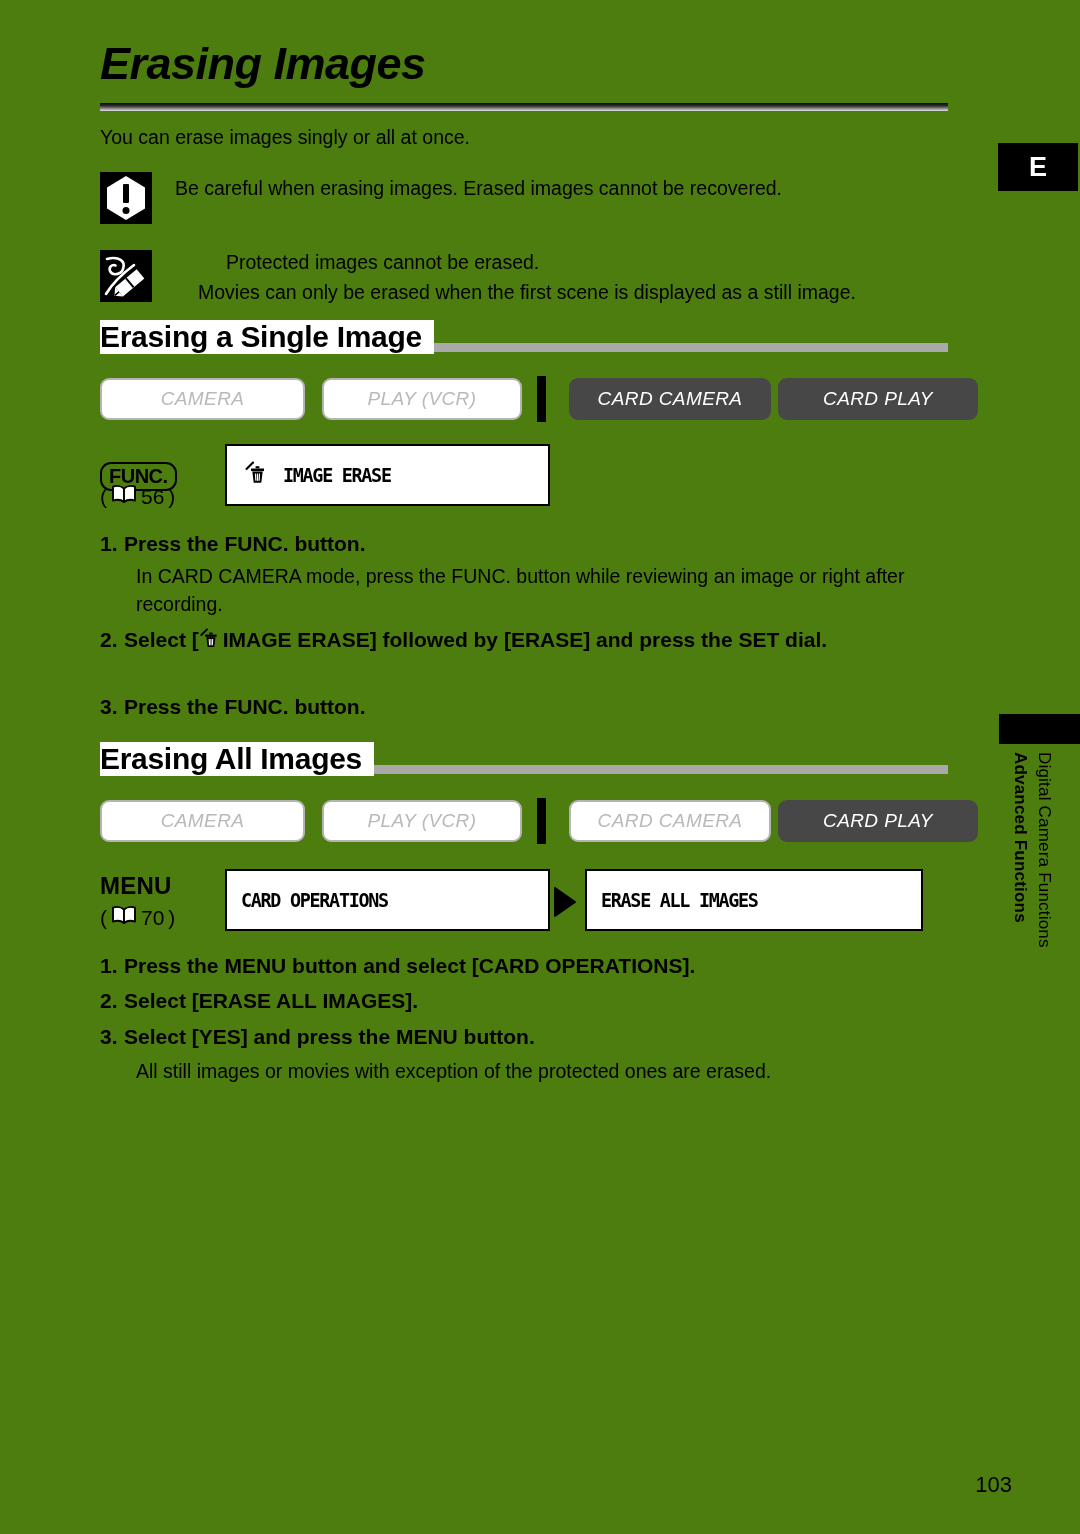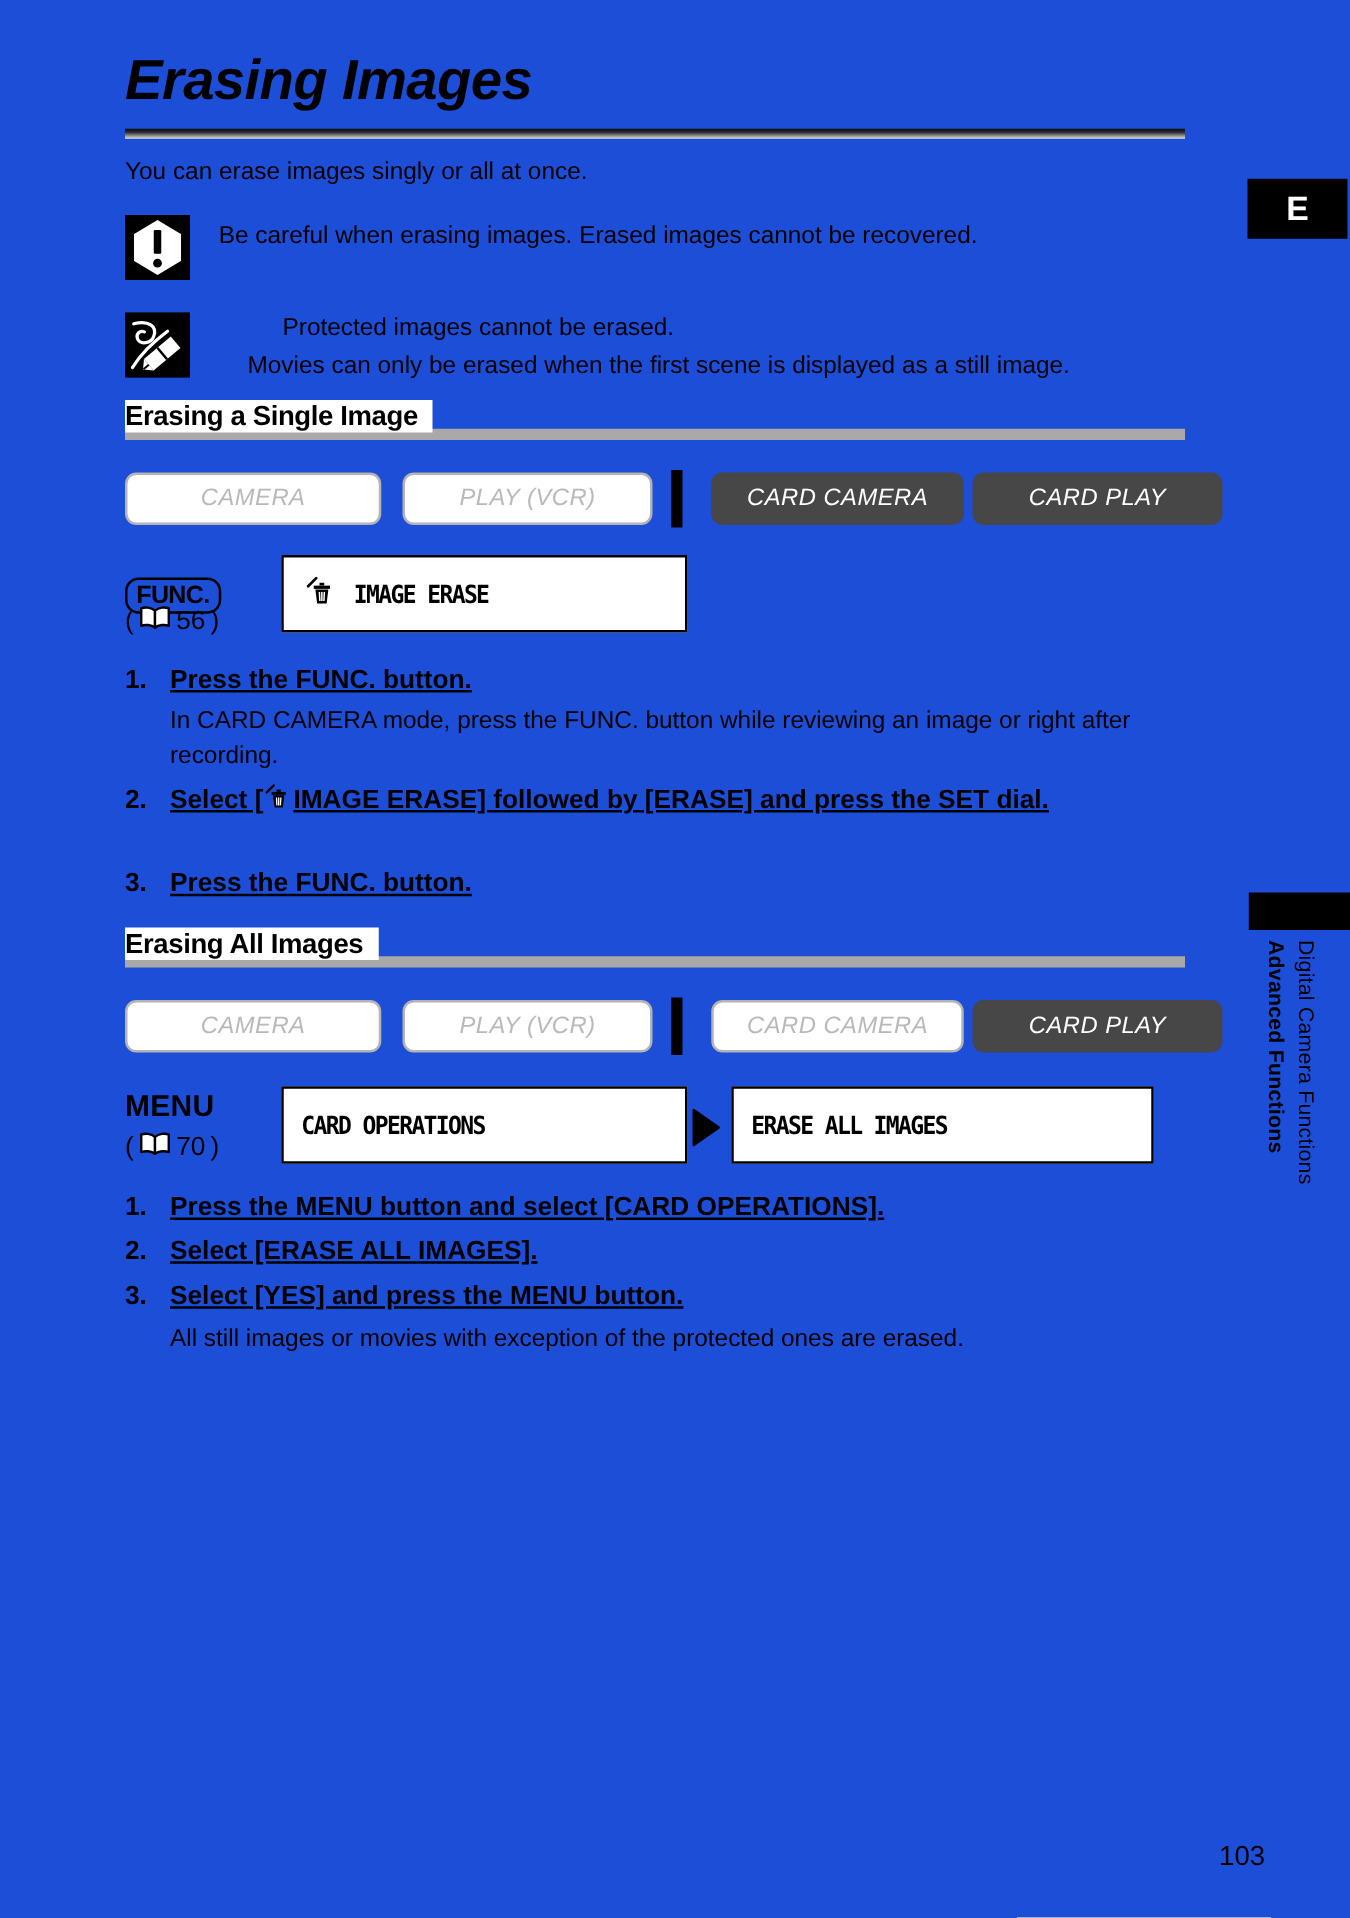--- a/index.html
+++ b/index.html
@@ -11,21 +11,21 @@
   body {
     font-family: "Liberation Sans", sans-serif;
     color: #000000;
     -webkit-font-smoothing: antialiased;
   }
   #page {
     position: relative;
     width: 1080px;
     height: 1534px;
     overflow: hidden;
-    background: #1d4ed8;
+    background: #4d7c0f;
   }
 
   
   .page-title {
     position: absolute;
     left: 100px;
     top: 40px;
     font-size: 45px;
     font-weight: bold;
     font-style: italic;
@@ -95,21 +95,21 @@
     border-radius: 50%;
     background: #000000;
   }
 
   
   .memo-svg { position: absolute; left: 0; top: 0; }
 
   
   .section-head {
     position: absolute;
-    font-size: 22px;
+    font-size: 30px;
     font-weight: bold;
     letter-spacing: -0.3px;
     white-space: nowrap;
     z-index: 2;
     background: #ffffff;
     padding-right: 12px;
   }
   .section-rule {
     position: absolute;
     left: 100px;
@@ -216,21 +216,21 @@
     font-size: 21px;
     font-weight: bold;
     line-height: 1.33;
   }
   .step .num {
     position: absolute;
     left: 0;
     top: 0;
     width: 34px;
   }
-  .step .body { display: block; margin-left: 36px; text-decoration: underline; }
+  .step .body { display: block; margin-left: 24px; }
   .step-sub {
     position: absolute;
     left: 136px;
     width: 840px;
     font-size: 19.5px;
     font-weight: normal;
     line-height: 1.45;
   }
   .inline-trash { vertical-align: -2px; margin: 0 2px 0 1px; }
 

